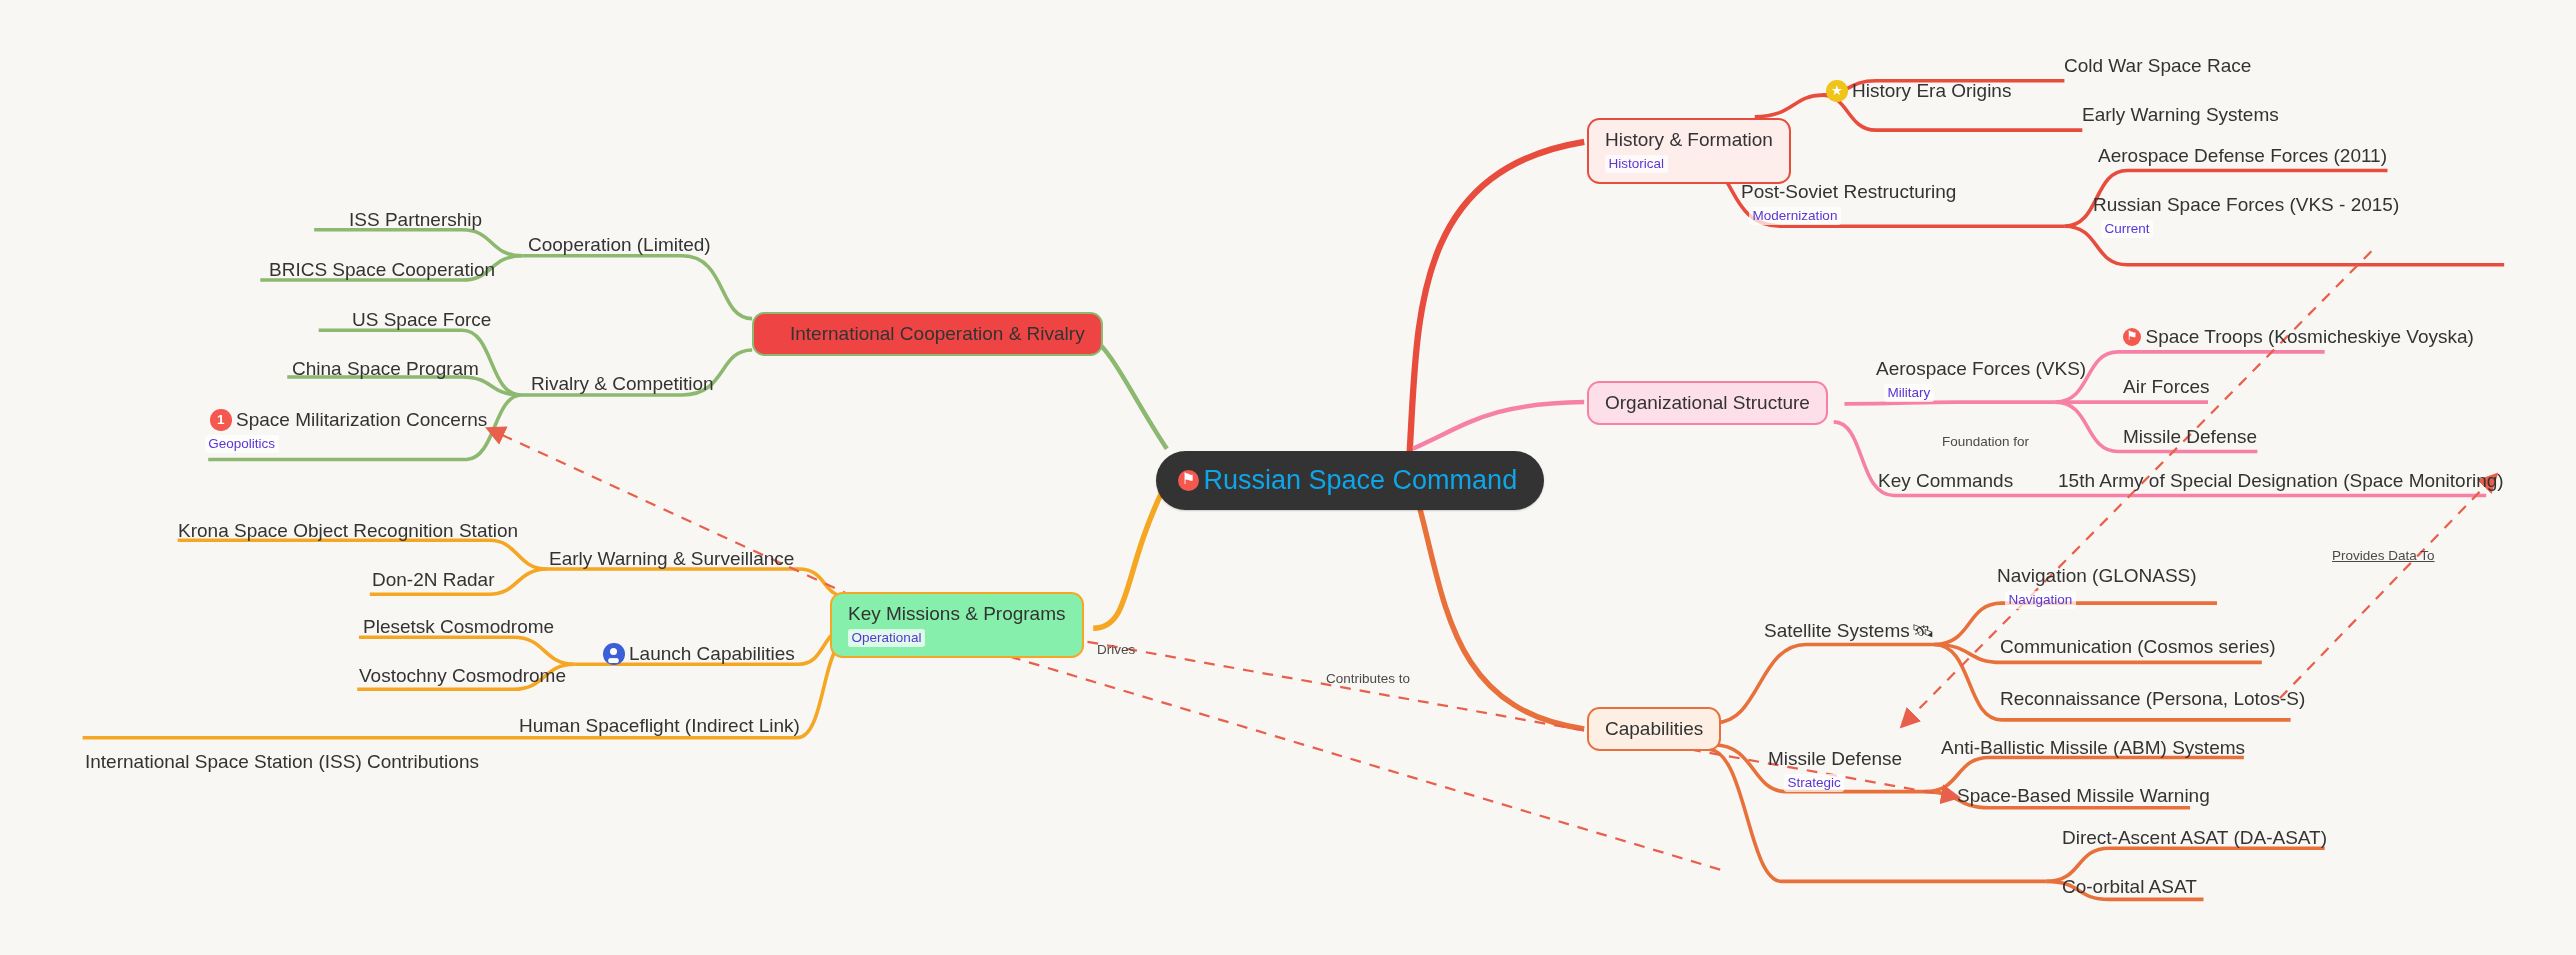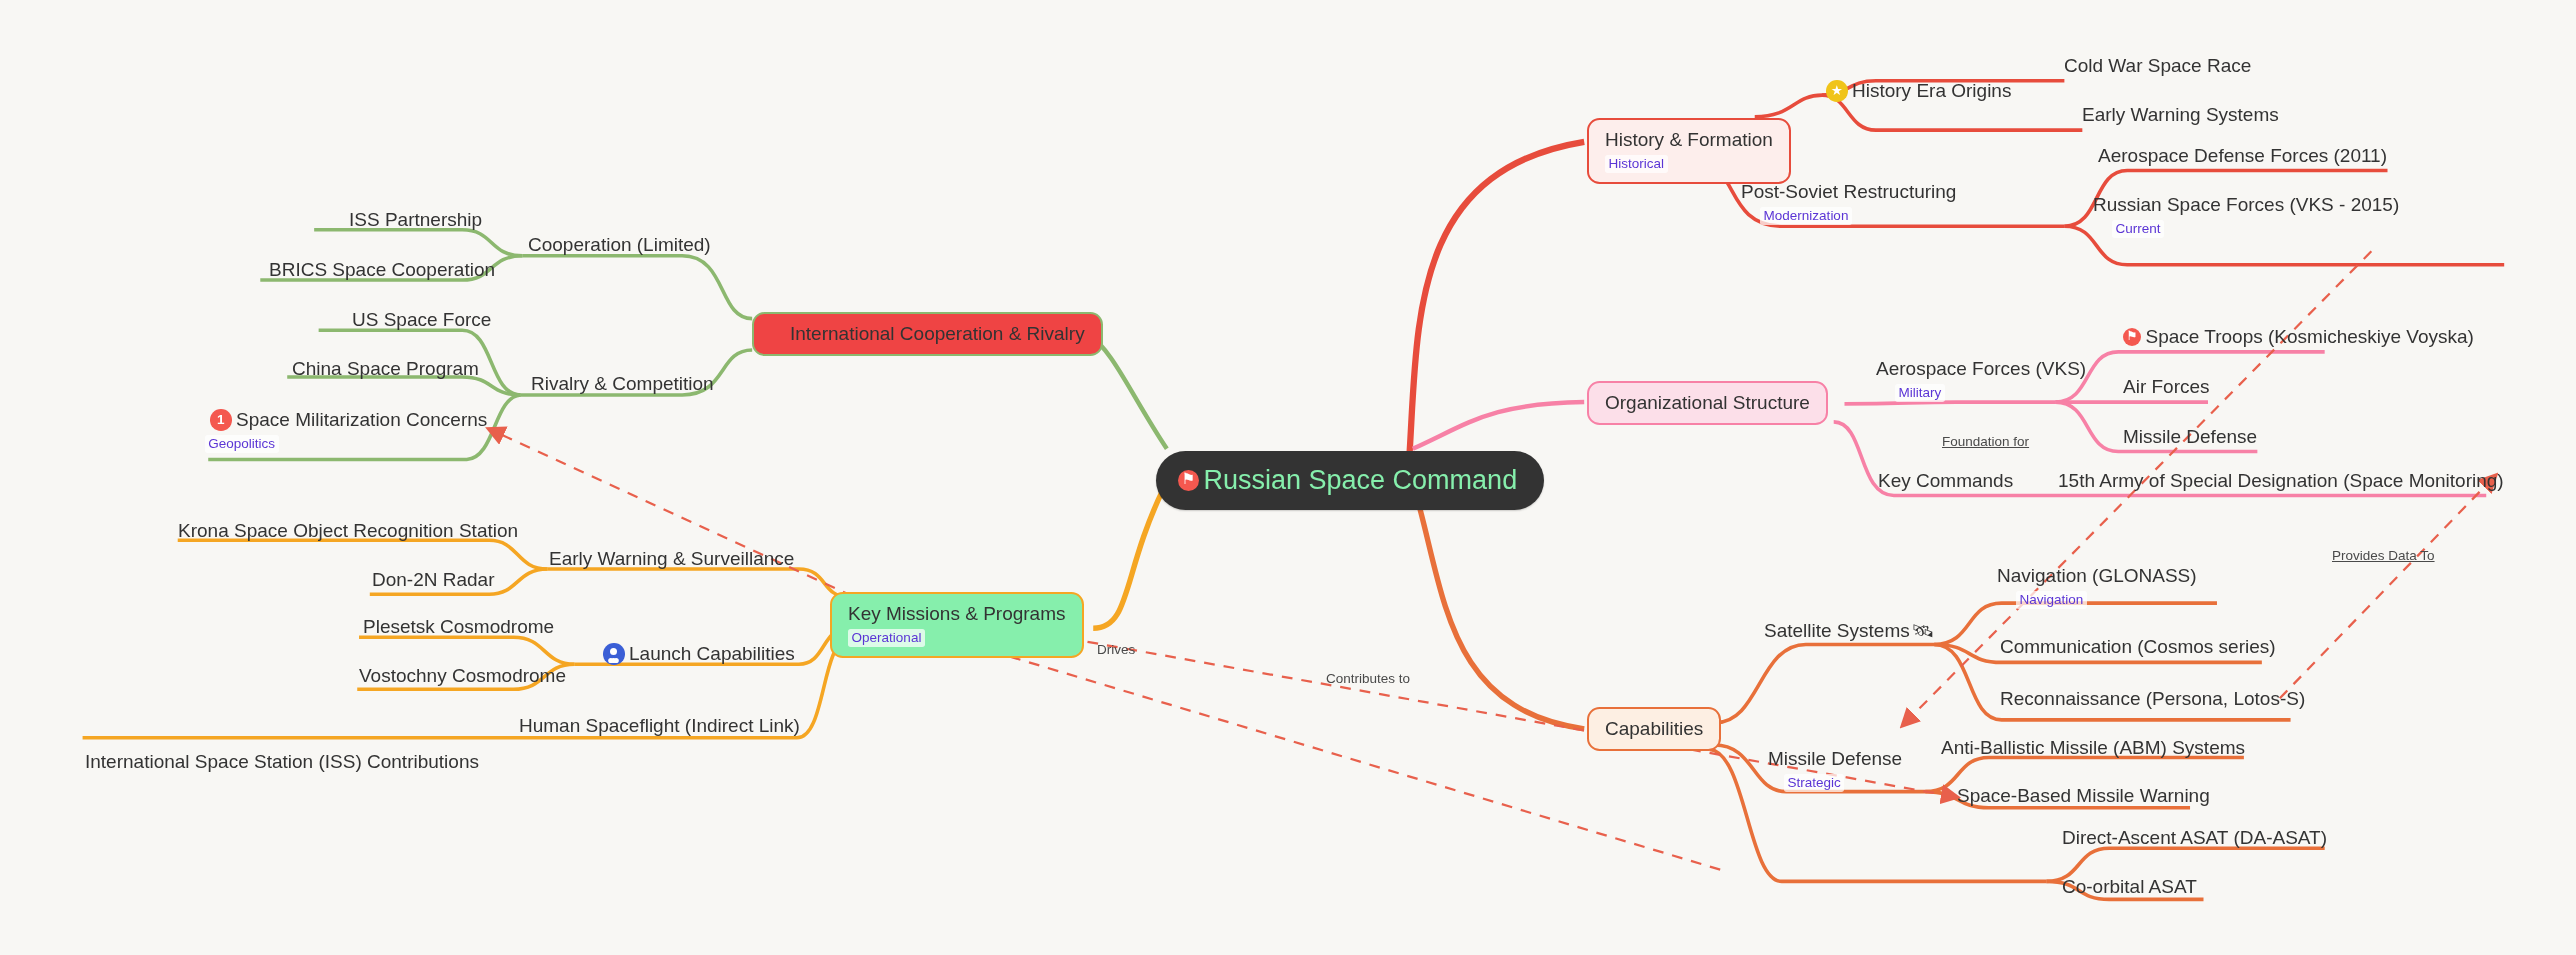--- a/index.html
+++ b/index.html
@@ -35,21 +35,21 @@
     line-height: 1.15;
   }
   .node .label {
     display: inline-block;
     vertical-align: middle;
   }
 
   
   .root {
     background: #333333;
-    color: #86efac;
+    color: #0ea5e9;
     border-radius: 30.5px;
     padding: 12.6px 27px 14.4px 21.5px;
     font-size: 27px;
     box-shadow: 0 0.9px 1.8px rgba(0,0,0,.18);
   }
 
   
   .pill {
     border-radius: 12.6px;
     border: 2.7px solid;
@@ -69,21 +69,21 @@
   .tag {
     display: block;
     margin-top: 4.5px;
     font-size: 13.5px;
     color: #5b35d5;
     background: rgba(255,255,255,.72);
     padding: 0.9px 3.6px;
     border-radius: 2.7px;
     width: max-content;
   }
-  .tag.offset { margin-left: 19px; }
+  .tag.offset { margin-left: 8px; }
 
   
   .ic {
     display: inline-block;
     vertical-align: middle;
     margin-right: 4.5px;
     position: relative;
   }
   .ic.flag {
     width: 21.5px; height: 21.5px; border-radius: 50%;
@@ -371,17 +371,17 @@
   <div class="node plain" style="left:519px; top:714px;">
     <span class="label">Human Spaceflight (Indirect Link)</span>
   </div>
 
   <div class="node plain" style="left:85px; top:750px;">
     <span class="label">International Space Station (ISS) Contributions</span>
   </div>
 
   <div class="xlabel" style="left:1097px; top:642px;">Drives</div>
   <div class="xlabel" style="left:1326px; top:671px;">Contributes to</div>
-  <div class="xlabel" style="left:1942px; top:434px;text-decoration:underline;">Foundation for</div>
+  <div class="xlabel" style="left:1942px; top:434px;">Foundation for</div>
   <div class="xlabel" style="left:2332px; top:548px;text-decoration:underline;">Provides Data To</div>
 
 </div>
 
 
 </body></html>

